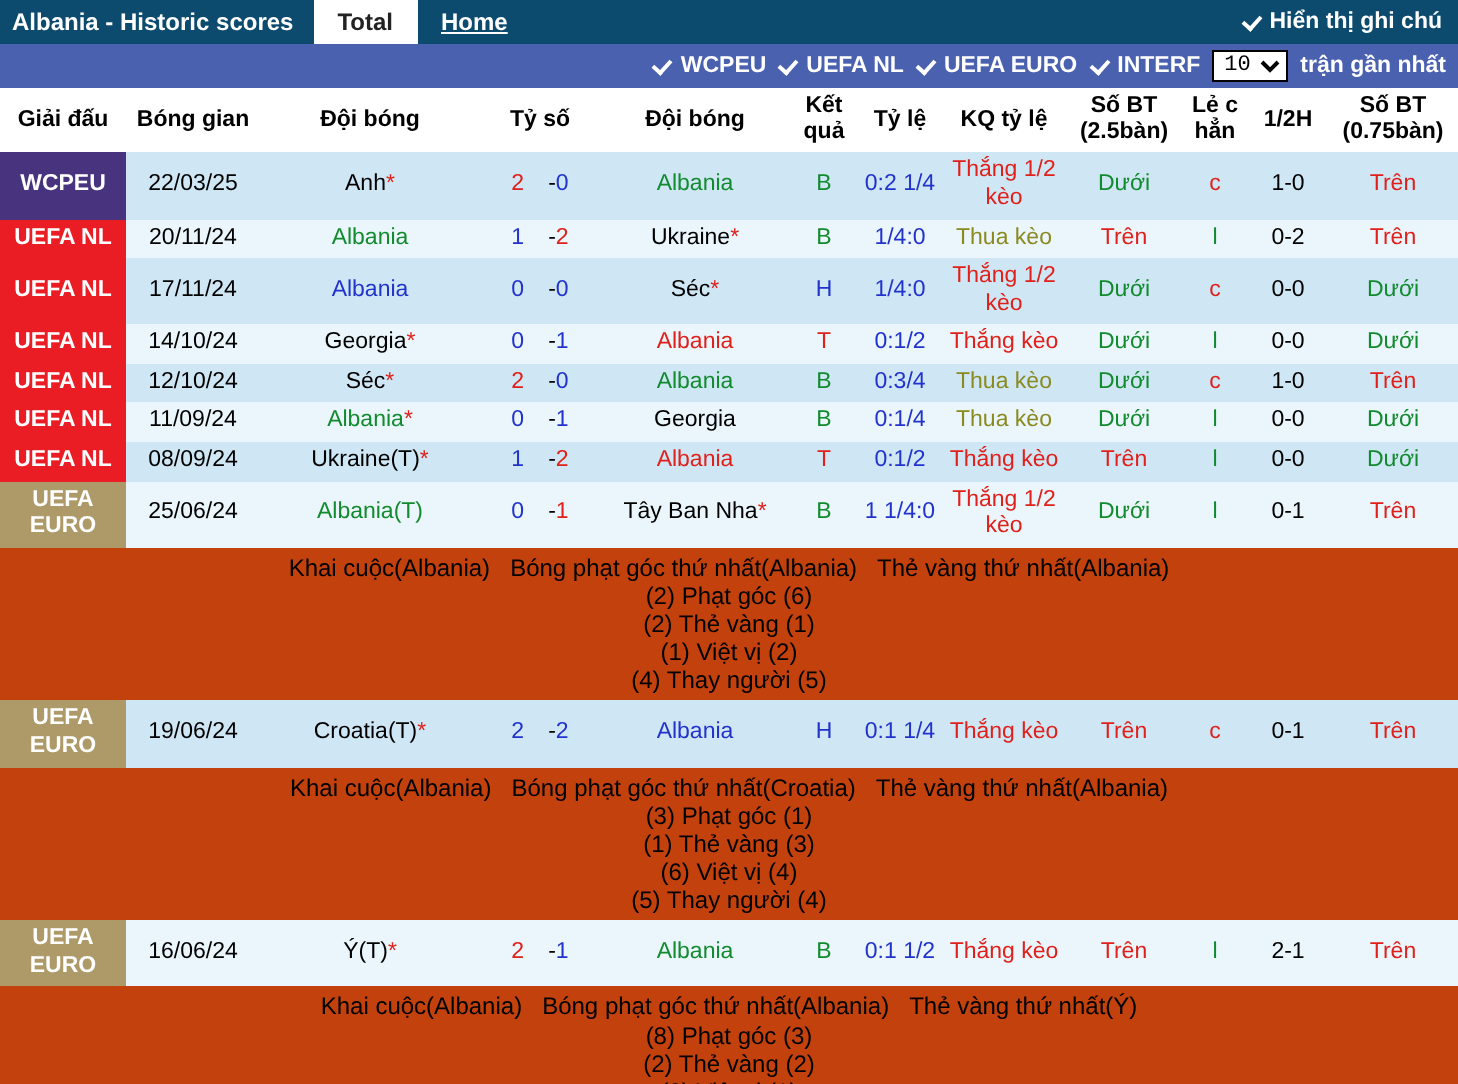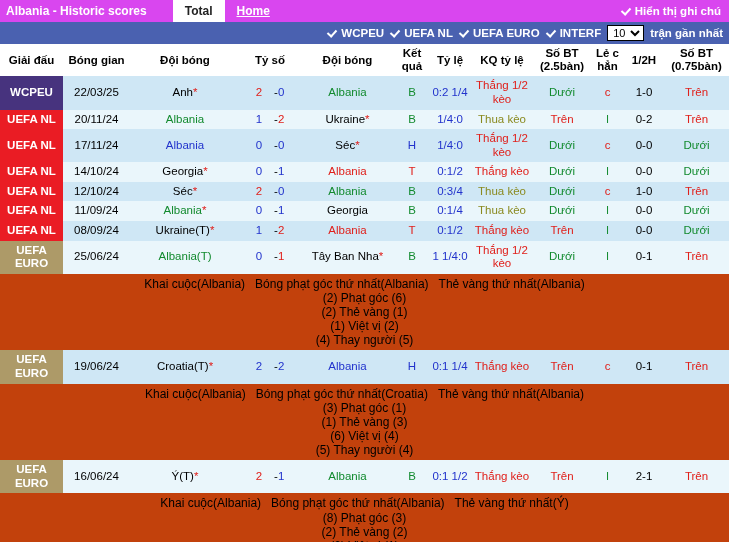--- a/index.html
+++ b/index.html
@@ -7,21 +7,21 @@
     margin: 0; padding: 0;
     width: 729px; height: 542px;
     background: #ffffff;
     font-family: "Liberation Sans", sans-serif;
     overflow: hidden;
   }
 
   
   #tabbar {
     height: 22px;
-    background: #d946ef;
+    background: #0c4a6e;
     display: flex;
     align-items: stretch;
     position: relative;
     text-align: center;
   }
   #tabbar .title {
     color: #ffffff;
     font-size: 12px;
     font-weight: bold;
     display: flex;
@@ -34,21 +34,20 @@
     align-items: center;
     padding: 0 12px;
     font-size: 12px;
     font-weight: bold;
     color: #ffffff;
     white-space: nowrap;
   }
   #tabbar .tab.active {
     background: #ffffff;
     color: #222222;
-    margin-left: 16px;
   }
   #tabbar .tab.link {
     text-decoration: underline;
   }
   #tabbar .spacer { flex: 1; }
   #tabbar .notechk {
     display: flex;
     align-items: center;
     gap: 3px;
     color: #ffffff;
@@ -97,21 +96,21 @@
     font-size: 11.5px;
     font-weight: bold;
     white-space: nowrap;
   }
   #filterbar .fitem {
     display: flex;
     align-items: center;
     gap: 3px;
   }
   #filterbar select {
-    font-family: Liberation Sans, sans-serif;
+    font-family: Liberation Mono, monospace;
     font-size: 11px;
     height: 16px;
     padding: 0 1px;
     border: 1px solid #000;
     background: #ffffff;
     color: #000;
   }
 
   
   table.grid {

